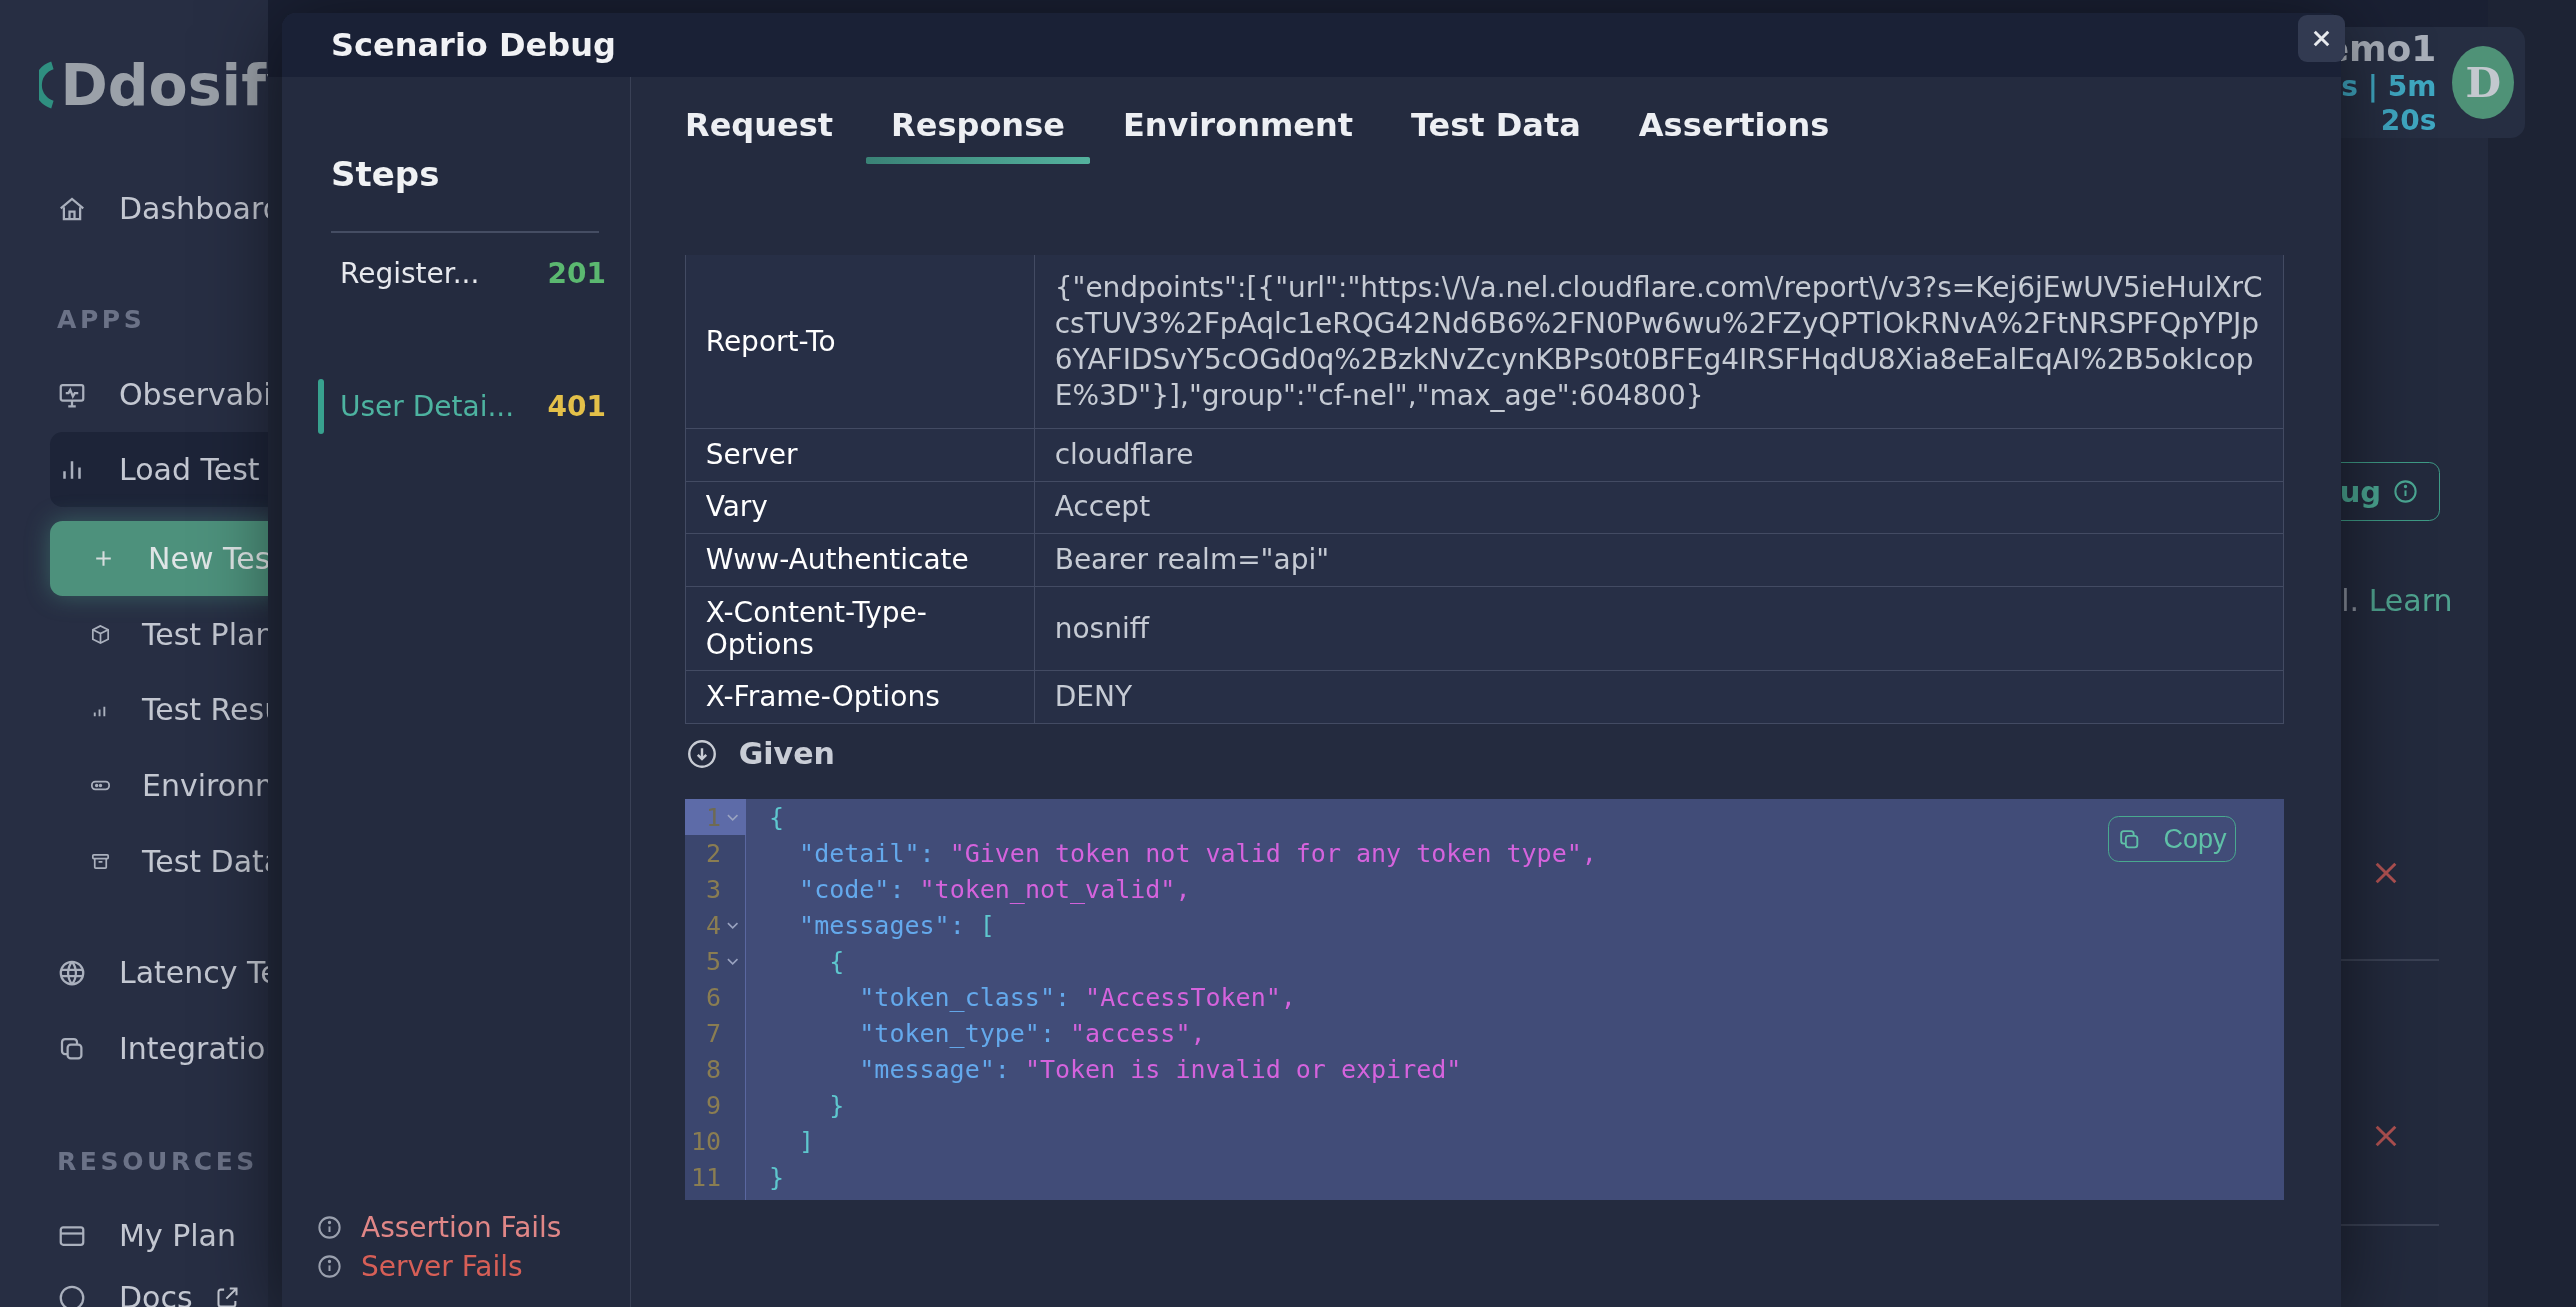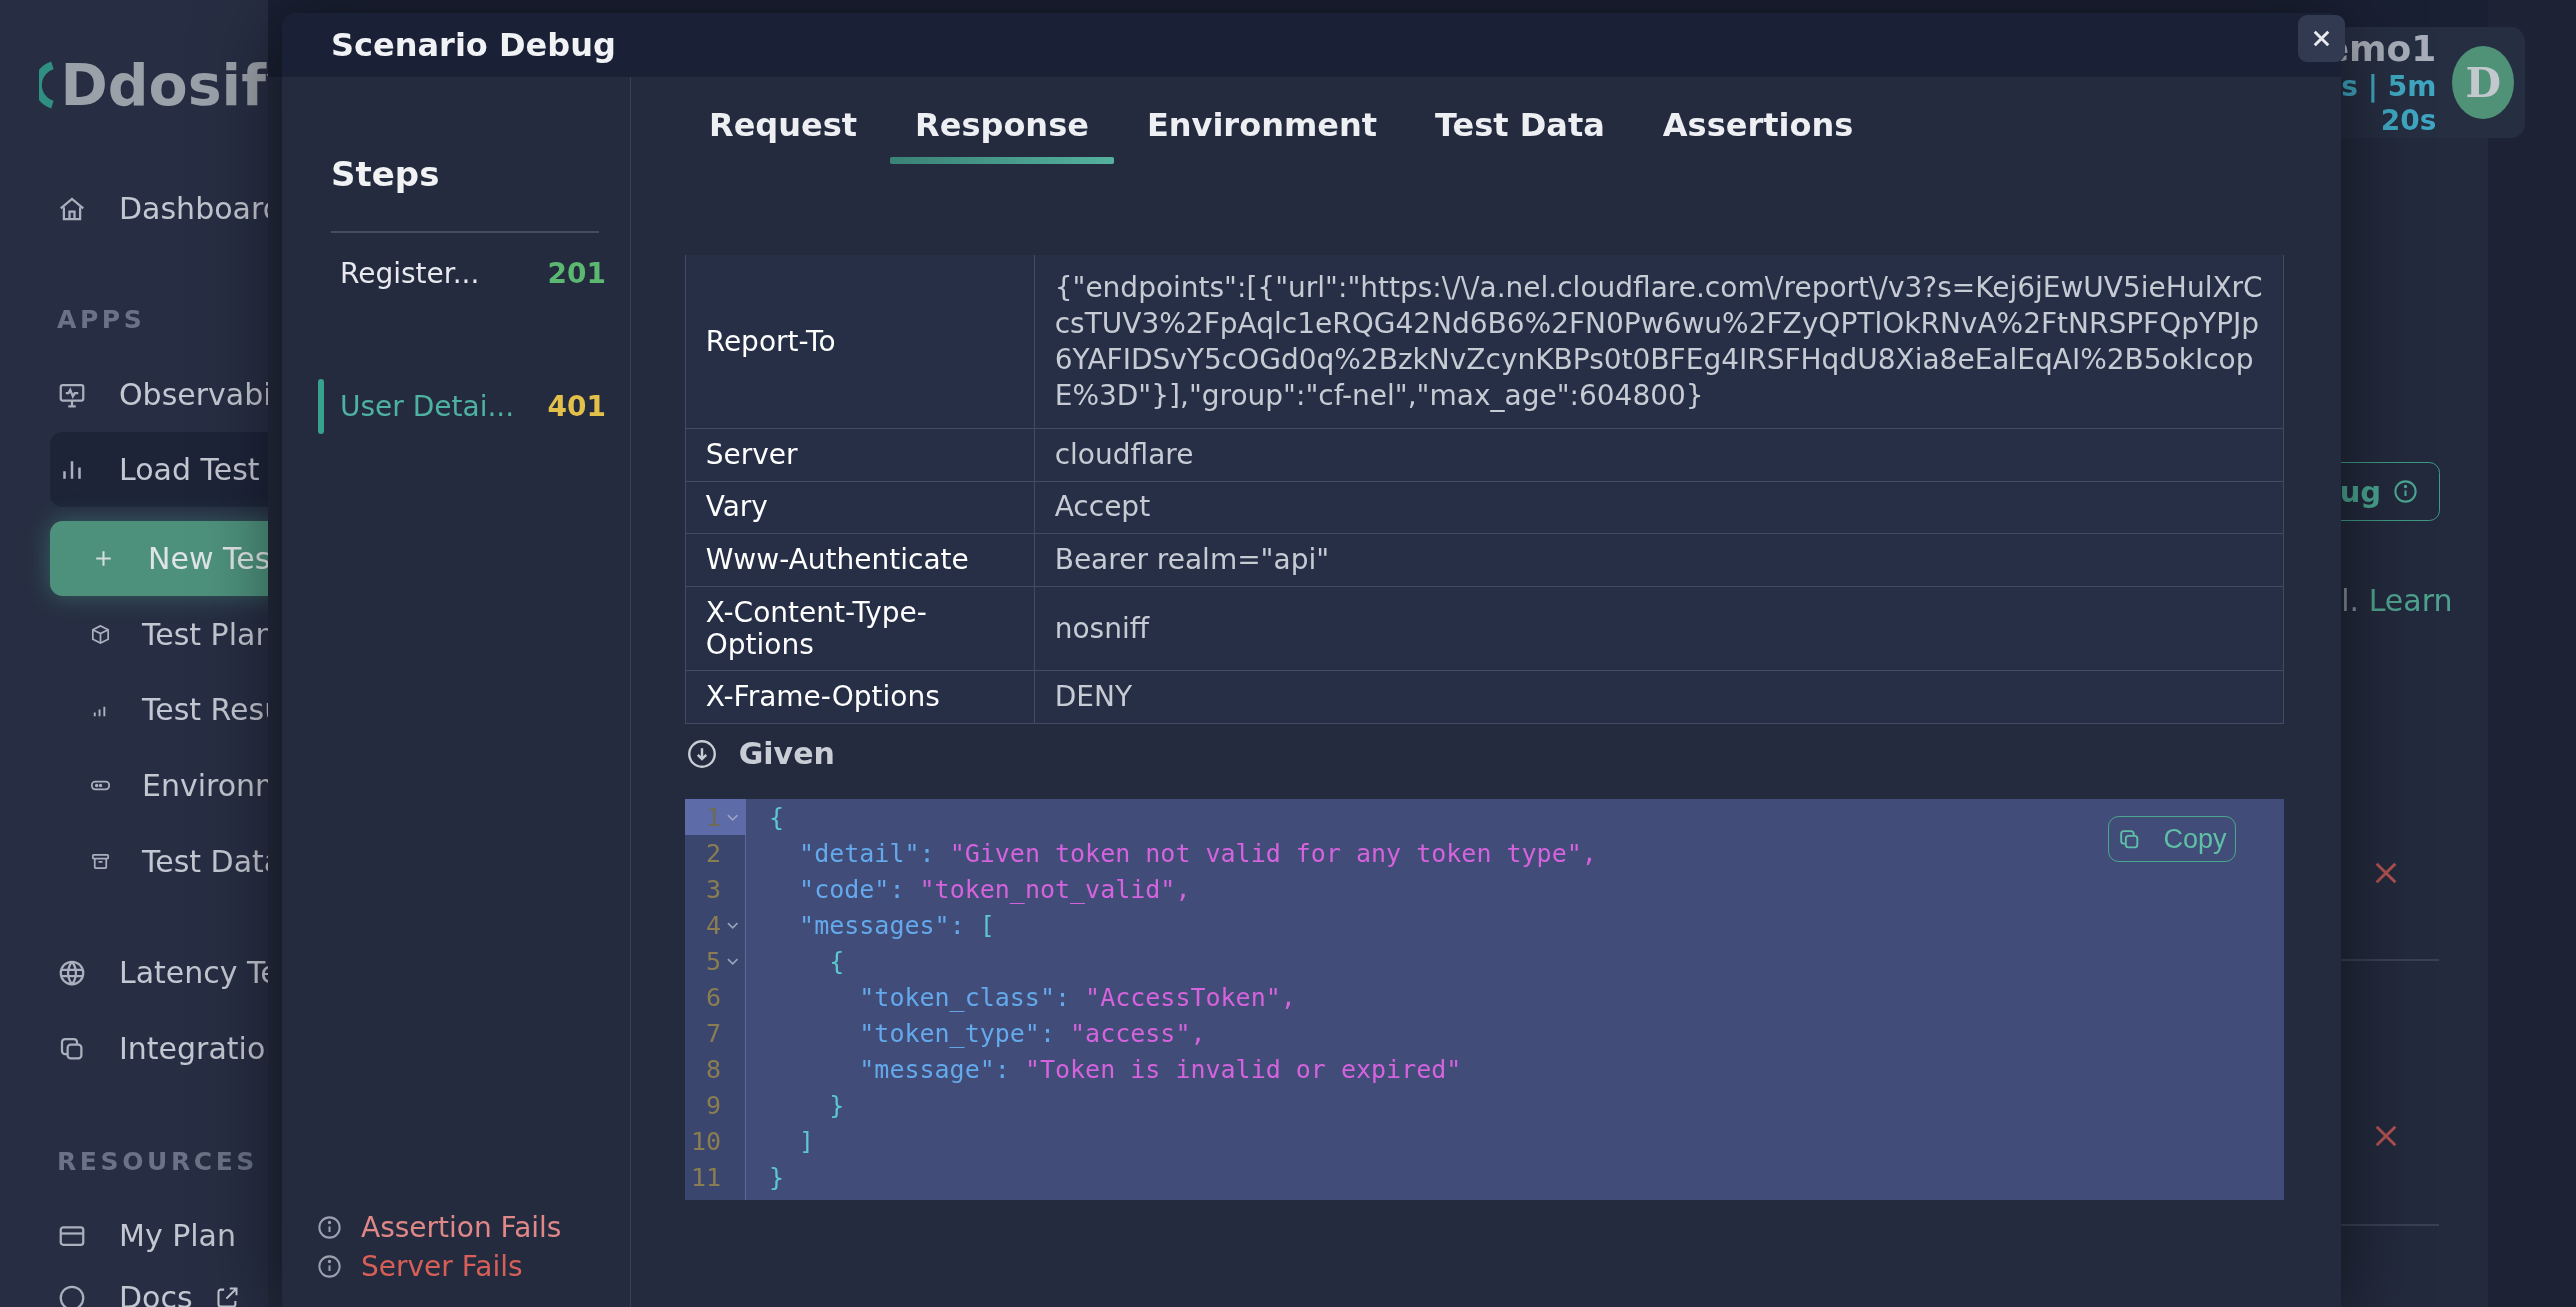--- a/index.html
+++ b/index.html
@@ -66,21 +66,21 @@
   .steps-divider { left:49px; top:154px; width:268px; height:1.8px; background:#454d63; }
   .step-row { left:0; width:349px; height:55px; display:flex; align-items:center; }
   .step-label { margin-left:58px; font-size:28px; color:#e7e9ee; white-space:nowrap; }
   .step-status { position:absolute; right:25px; font-size:28px; font-weight:600; }
   .step-selbar { left:36px; width:6.3px; height:55px; border-radius:3.6px; background:#38a18e; }
   .step-row.selected .step-label { color:#4db3a0; }
   .legend-row { left:34px; display:flex; align-items:center; gap:18px; font-size:28px; }
   .legend-row .ic { color:#9aa0ae; }
 
   
-  .tabs { left:427px; top:93px; display:flex; gap:58px; }
+  .tabs { left:403px; top:93px; display:flex; gap:58px; }
   .tab { font-size:32px; font-weight:600; color:#edeff3; position:relative; cursor:pointer; }
   .tab.active::after { content:""; position:absolute; left:-25px; right:-25px; bottom:-19.7px; height:7.2px;
     border-radius:1.8px; background:linear-gradient(90deg,#3a8276,#54b29e); }
 
   
   .hdr-table { left:403px; top:242px; width:1599px; border-left:1.8px solid #434b63; border-right:1.8px solid #434b63; background:#272f46; }
   .hdr-row { display:flex; border-bottom:1.8px solid #434b63; }
   .hdr-key { flex:0 0 349px; padding:9.8px 19.7px; font-size:28px; line-height:32px; color:#ffffff;
     border-right:1.8px solid #434b63; display:flex; align-items:center; }
   .hdr-val { flex:1 1 auto; padding:9.8px 19.7px; font-size:28px; line-height:32px; color:#c6cbd4;

